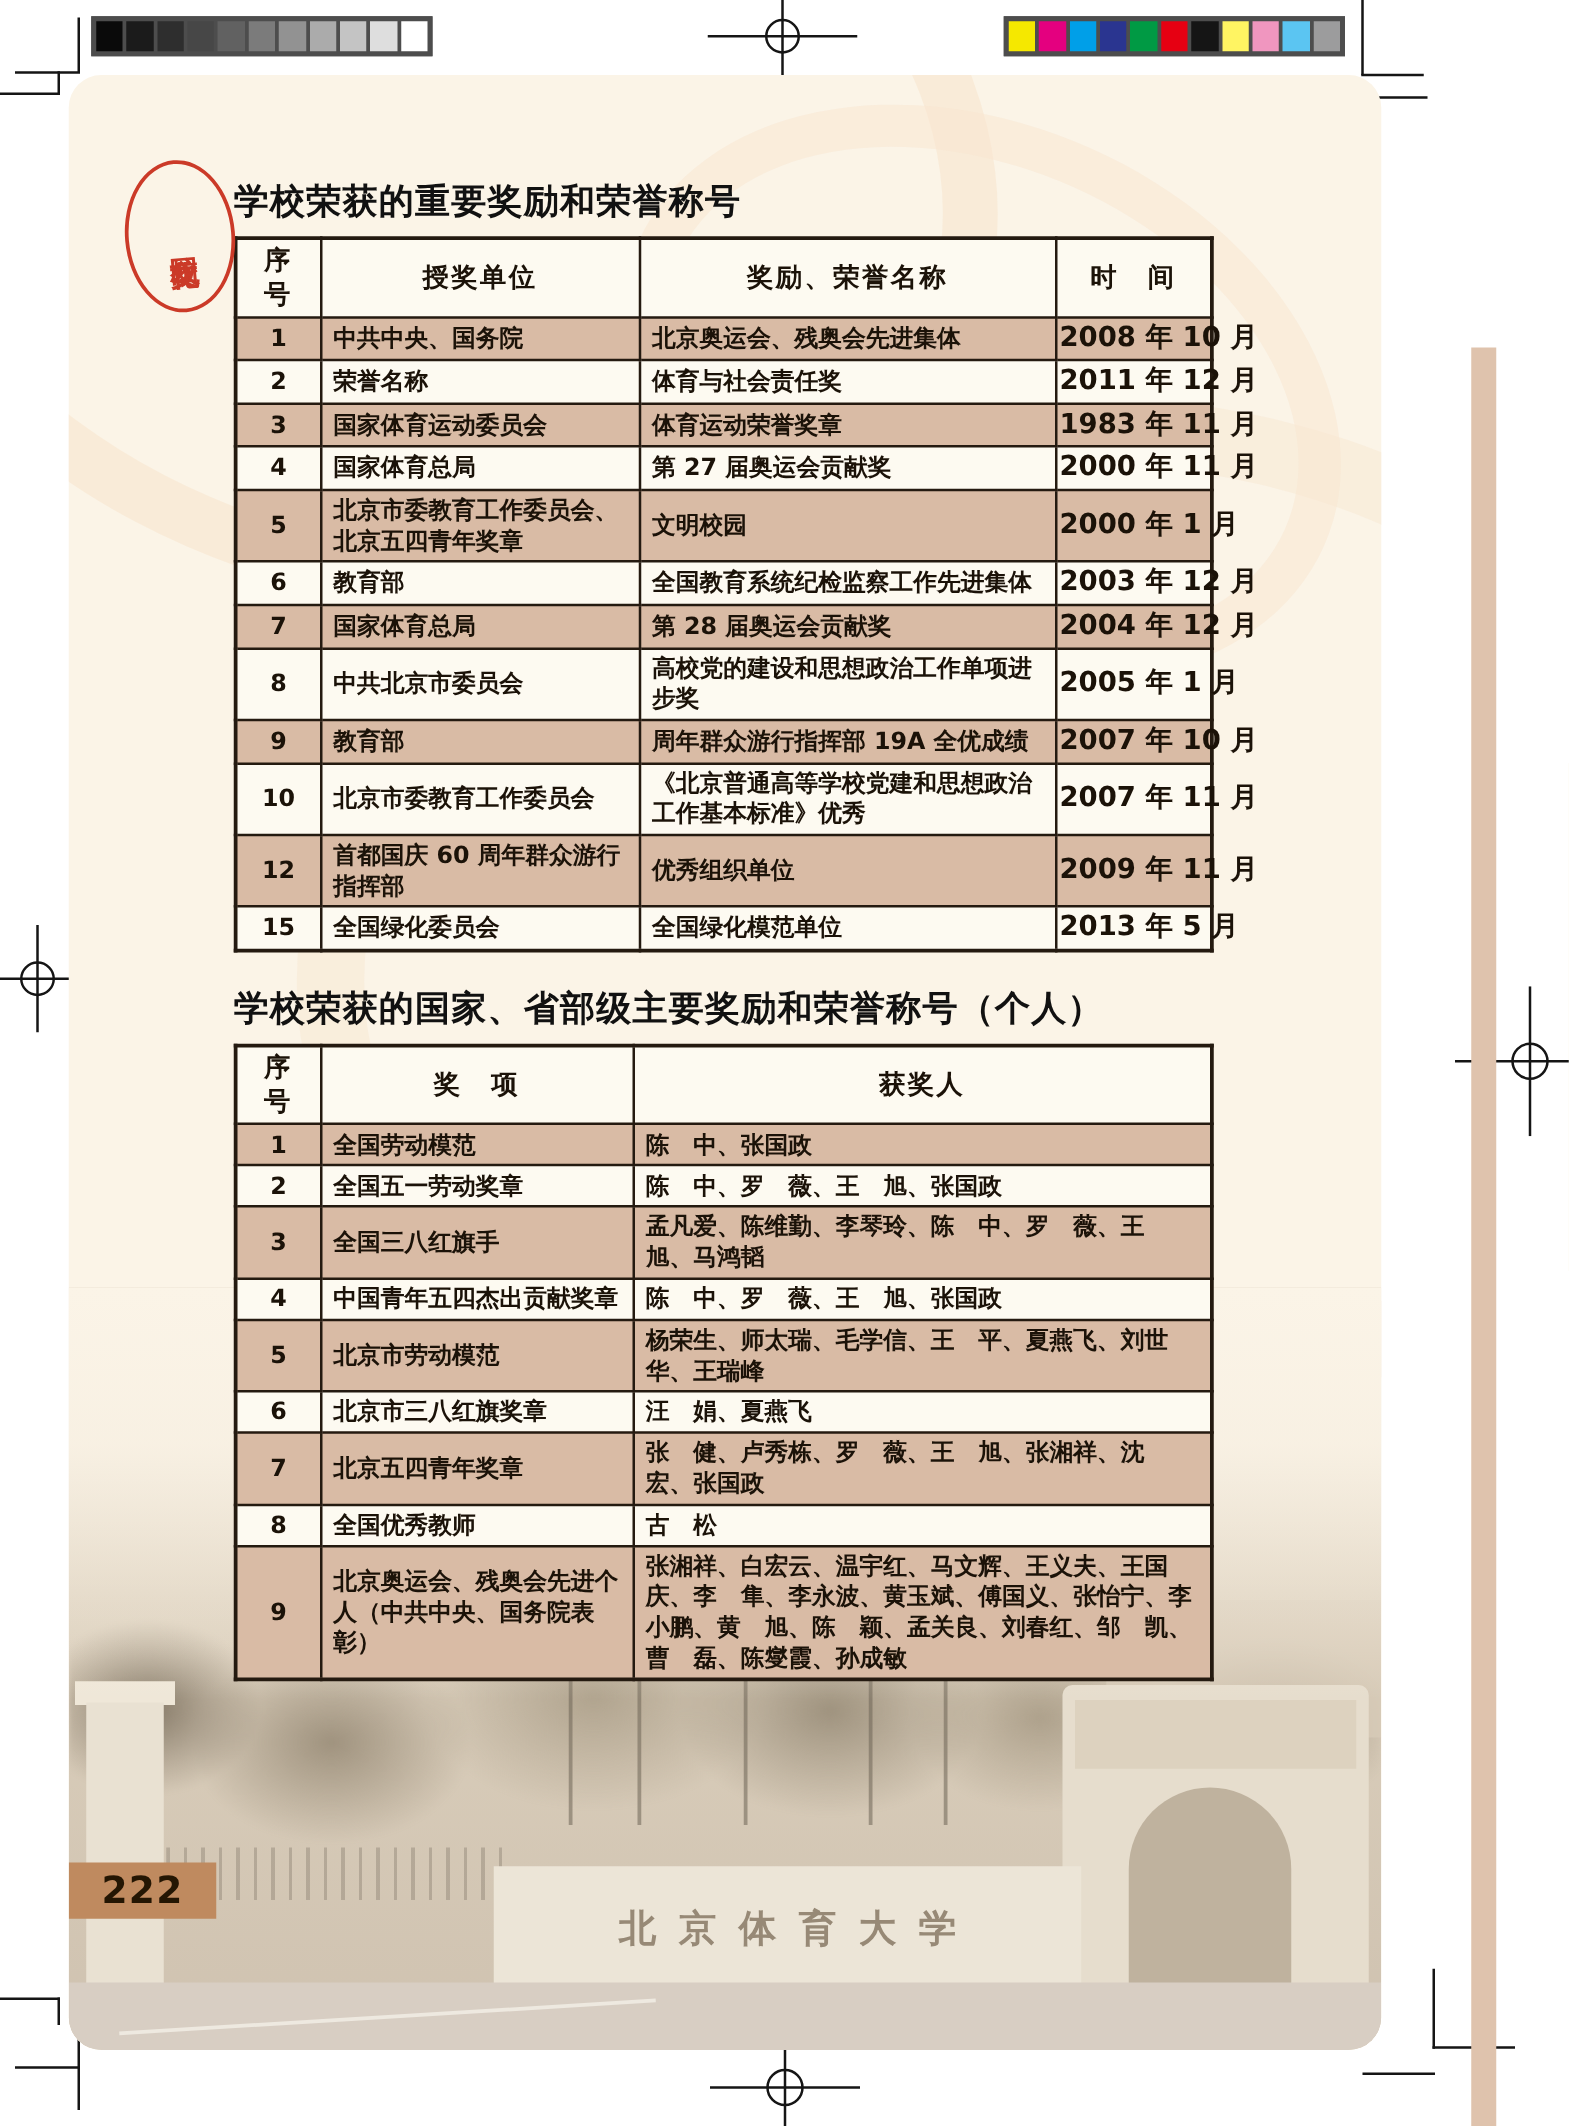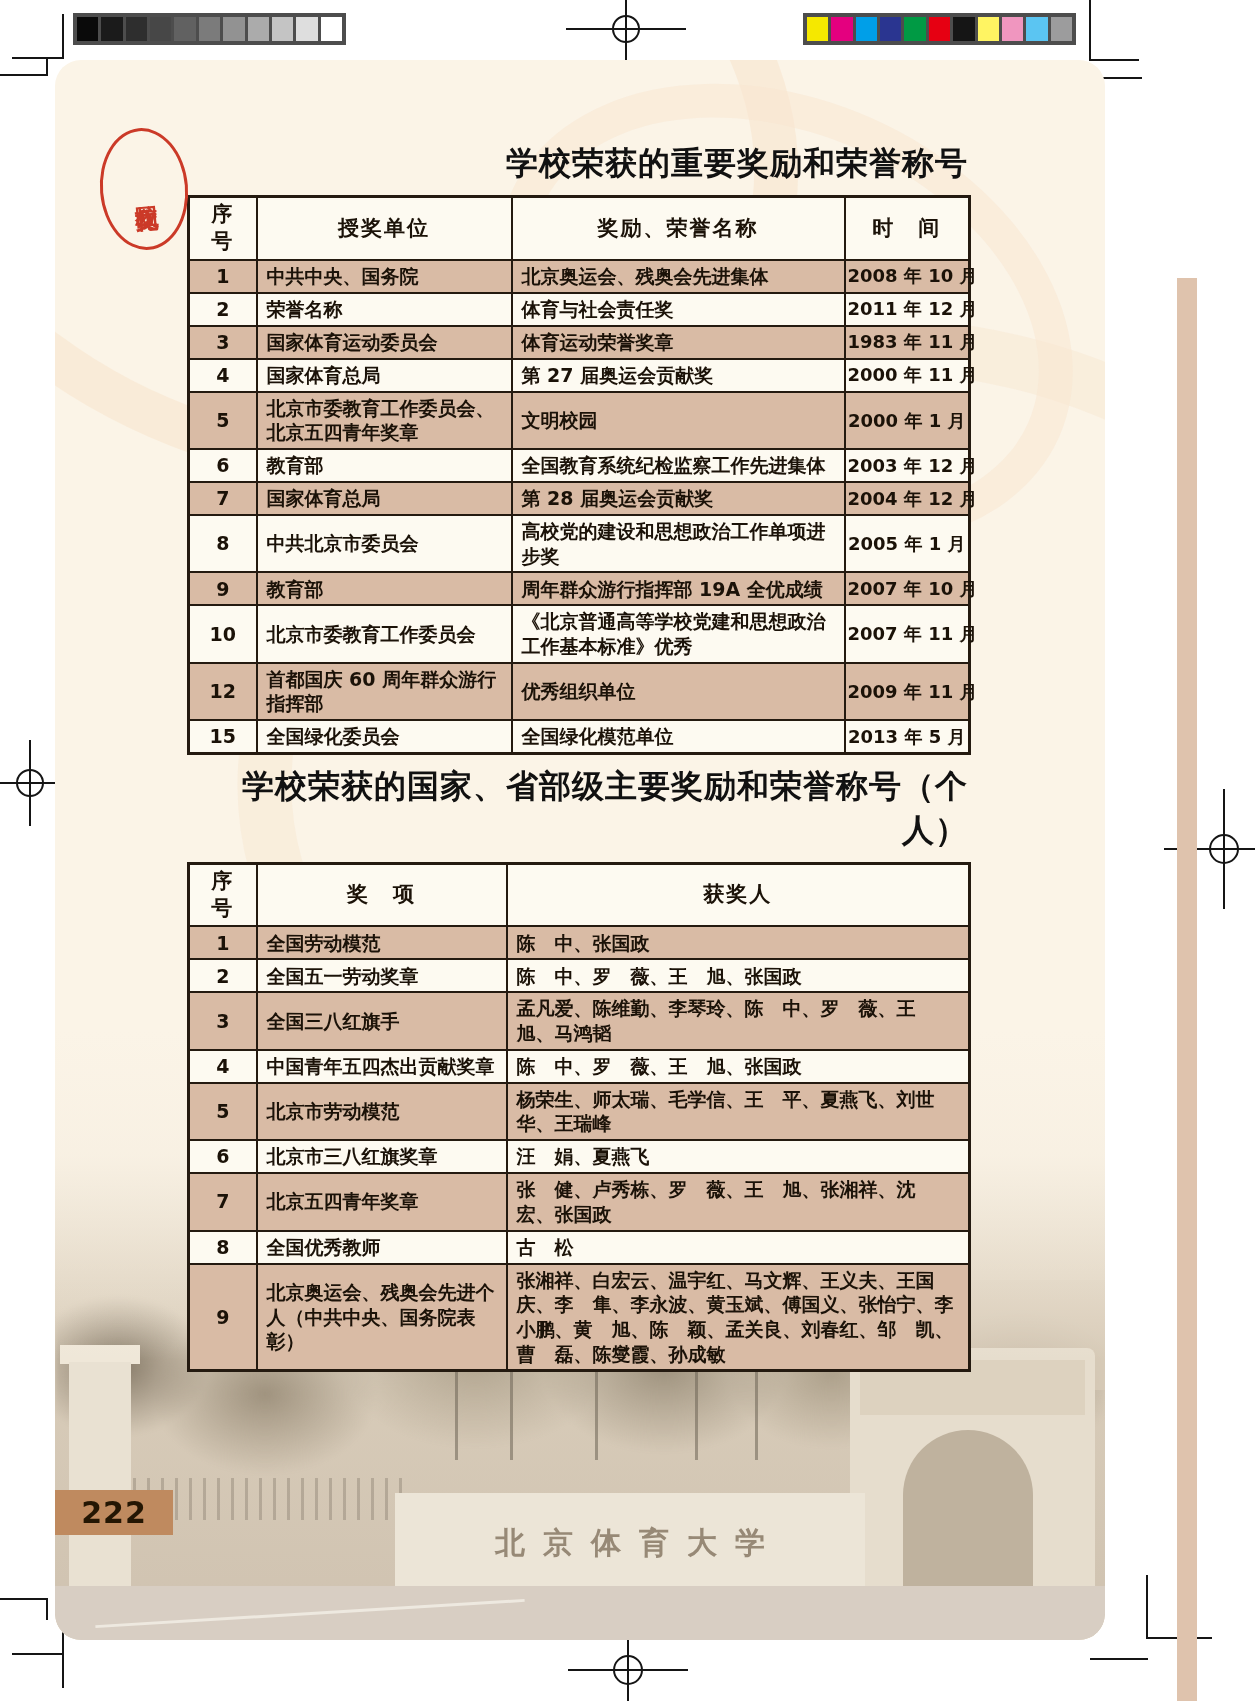--- a/index.html
+++ b/index.html
@@ -57,40 +57,40 @@
     writing-mode:vertical-rl;
     font-size:23px; font-weight:800; letter-spacing:1px;
     line-height:1;
   }
 
   
   .flow {
     position:absolute; left:132px; top:82px; width:781px; z-index:3;
   }
   .tbl-title {
-    text-align:right; font-size:32px; font-weight:800;
+    text-align:left; font-size:28px; font-weight:800;
     letter-spacing:1px; color:#111;
     margin-bottom:9px;
   }
   table {
     border-collapse:collapse; table-layout:fixed;
-    width:781px; margin-bottom:10px;
+    width:781px; margin-bottom:26px;
     font-size:19px; font-weight:600; line-height:1.3;
   }
   th, td { border:2px solid #241a10; padding:3px 9px; vertical-align:middle; }
   table { border:3px solid #241a10; }
   thead th {
     background:#fdfaf1; font-size:21px; font-weight:800;
     height:42px; text-align:center; letter-spacing:2px;
   }
   td { height:33px; }
   tbody tr:nth-child(odd)  td { background:#d9bba5; }
   tbody tr:nth-child(even) td { background:#fdfaf1; }
   .c-no   { text-align:center; }
-  .c-date { text-align:center; font-size:18px; padding:2px 2px; white-space:nowrap; }
+  .c-date { text-align:center; font-size:22px; padding:2px 2px; white-space:nowrap; }
   #table1 .c-unit, #table1 .c-award, #table2 .c-award, #table2 .c-people { text-align:left; }
 
   
   #table1 col.w-no{width:68px} #table1 col.w-unit{width:255px}
   #table1 col.w-award{width:333px} #table1 col.w-date{width:125px}
   #table2 col.w-no{width:68px} #table2 col.w-award{width:250px}
   #table2 col.w-people{width:463px}
 
   
   .photo {

